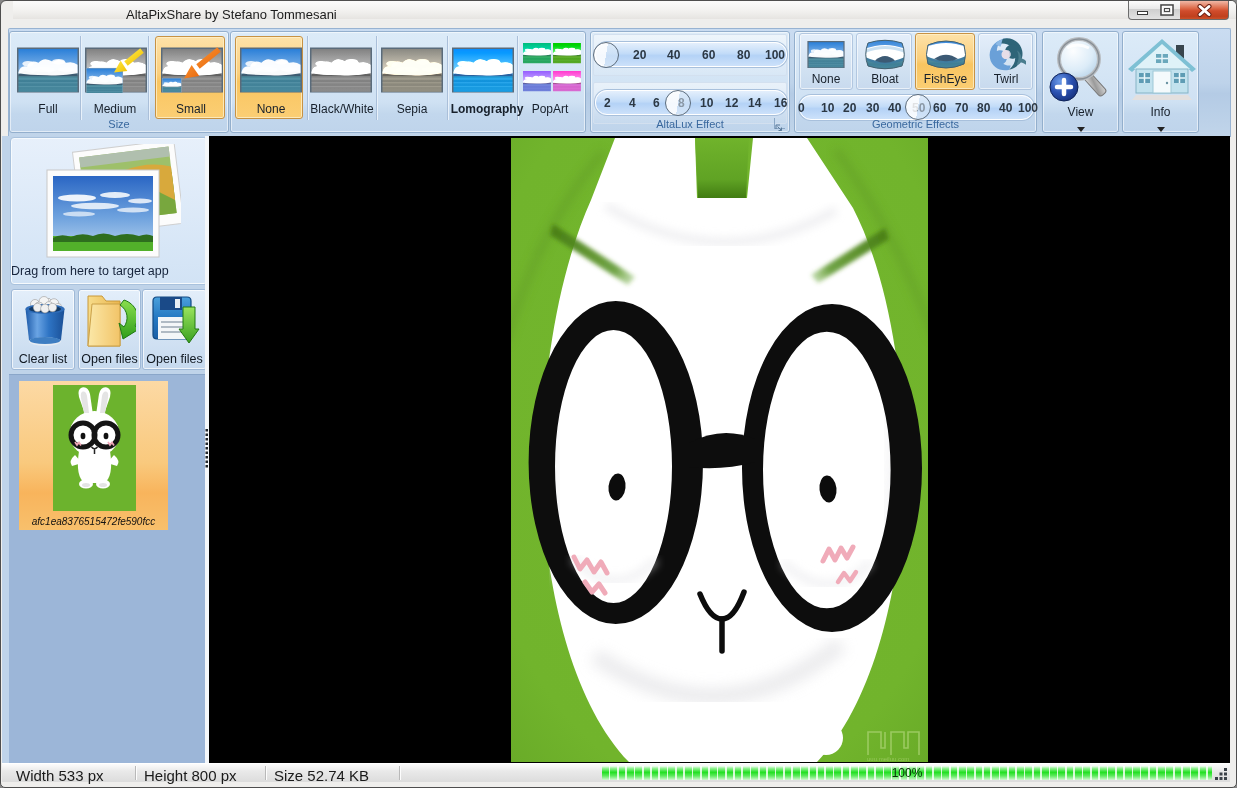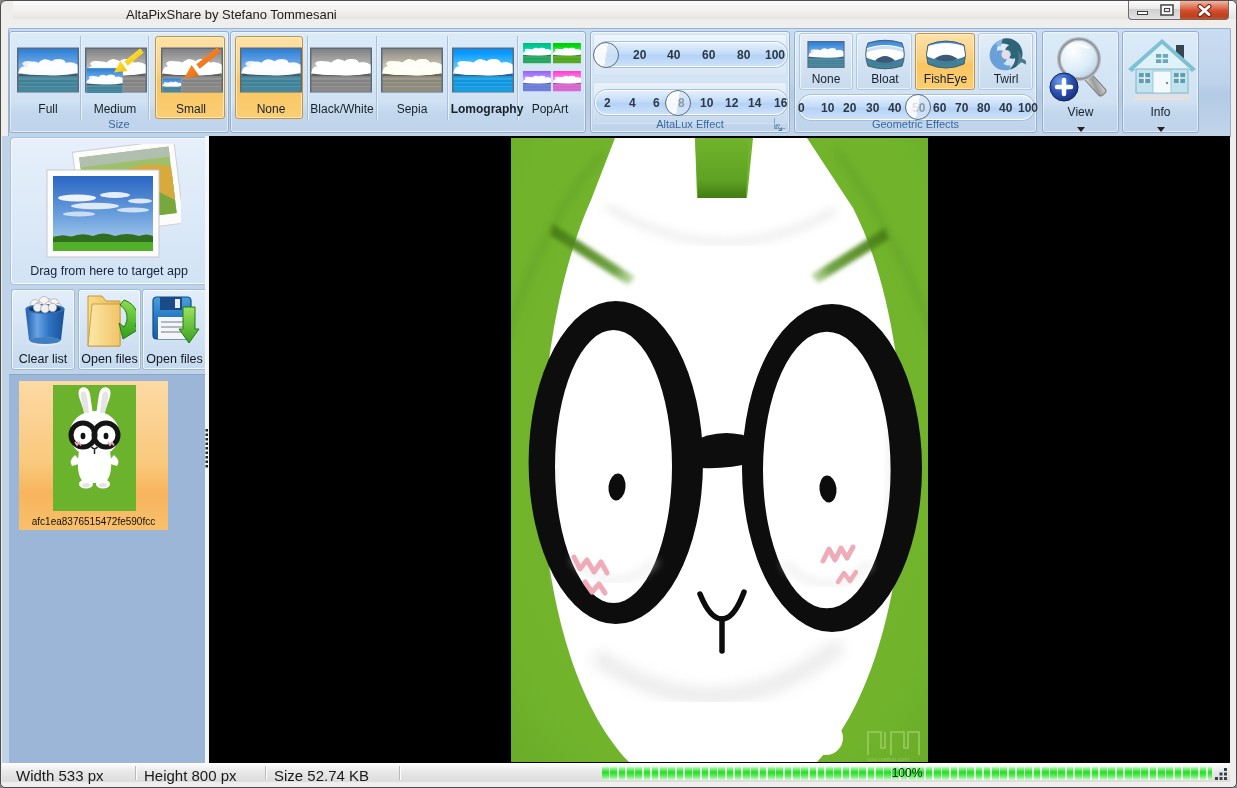--- a/index.html
+++ b/index.html
@@ -50,27 +50,27 @@
  background:linear-gradient(rgba(255,255,255,.5),rgba(255,255,255,.1));box-sizing:border-box;}
 .geolbl{position:absolute;top:40px;font-size:12px;color:#17202b;text-align:center;}
 .biglab{position:absolute;top:73px;width:100%;text-align:center;font-size:12px;color:#17202b;}
 .bigarr{position:absolute;top:95px;left:50%;margin-left:-4px;width:0;height:0;
  border:4px solid transparent;border-top:5px solid #222;}
 
 #lpanel{position:absolute;left:1px;top:135px;width:208px;height:627px;background:#bfd3e9;}
 #dragp{position:absolute;left:8px;top:1px;width:198px;height:148px;border:1px solid #a9c2dd;
  border-radius:4px;background:linear-gradient(#e7f0fb,#d2e3f5);
  box-shadow:inset 0 0 0 1px #f6fafd;box-sizing:border-box;}
-#dragp .cap{position:absolute;bottom:6px;width:100%;text-align:center;font-size:12.5px;color:#16243c;}
+#dragp .cap{position:absolute;bottom:6px;width:100%;text-align:left;font-size:12.5px;color:#16243c;}
 .lbtn{position:absolute;top:153px;height:81px;border:1px solid #9fb9d7;border-radius:3px;
  background:linear-gradient(#e3eefa,#cfe0f2 70%,#c6d9ee);
  box-shadow:inset 0 0 0 1px rgba(255,255,255,.7);box-sizing:border-box;}
 .lbtn .lab{position:absolute;top:62px;width:100%;text-align:center;font-size:12.5px;color:#101821;}
 #list{position:absolute;left:7px;top:238px;width:198px;height:388px;background:#9cb6d8;
- border-top:1px solid #8aa6c9;}
+ border-top:1px solid #8aa6c9;font-style:italic;}
 #thumbtile{position:absolute;left:10px;top:6px;width:149px;height:149px;
  background:linear-gradient(#fcd9a4,#f9c97d 55%,#f8b45c 75%,#f8c06c);}
 #thumbtile .fname{position:absolute;bottom:3px;width:100%;text-align:center;
  font-size:10px;color:#111;white-space:nowrap;overflow:hidden;}
 
 #split{position:absolute;left:204px;top:135px;width:4px;height:627px;background:#f4f7fa;}
 
 #canvas{position:absolute;left:208px;top:135px;width:1021px;height:627px;background:#000;}
 
 #status{position:absolute;left:1px;top:762px;width:1228px;height:18px;

